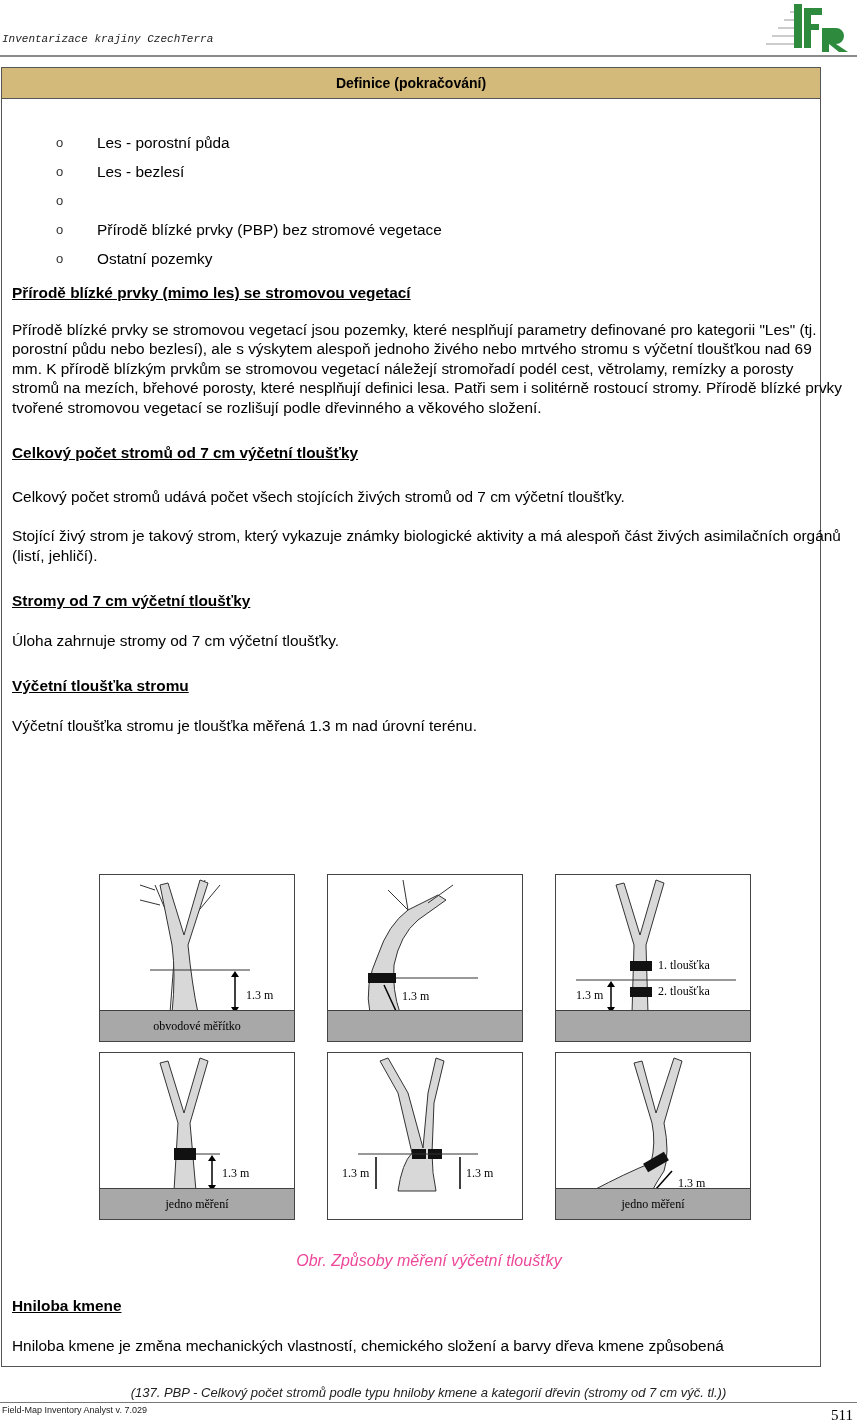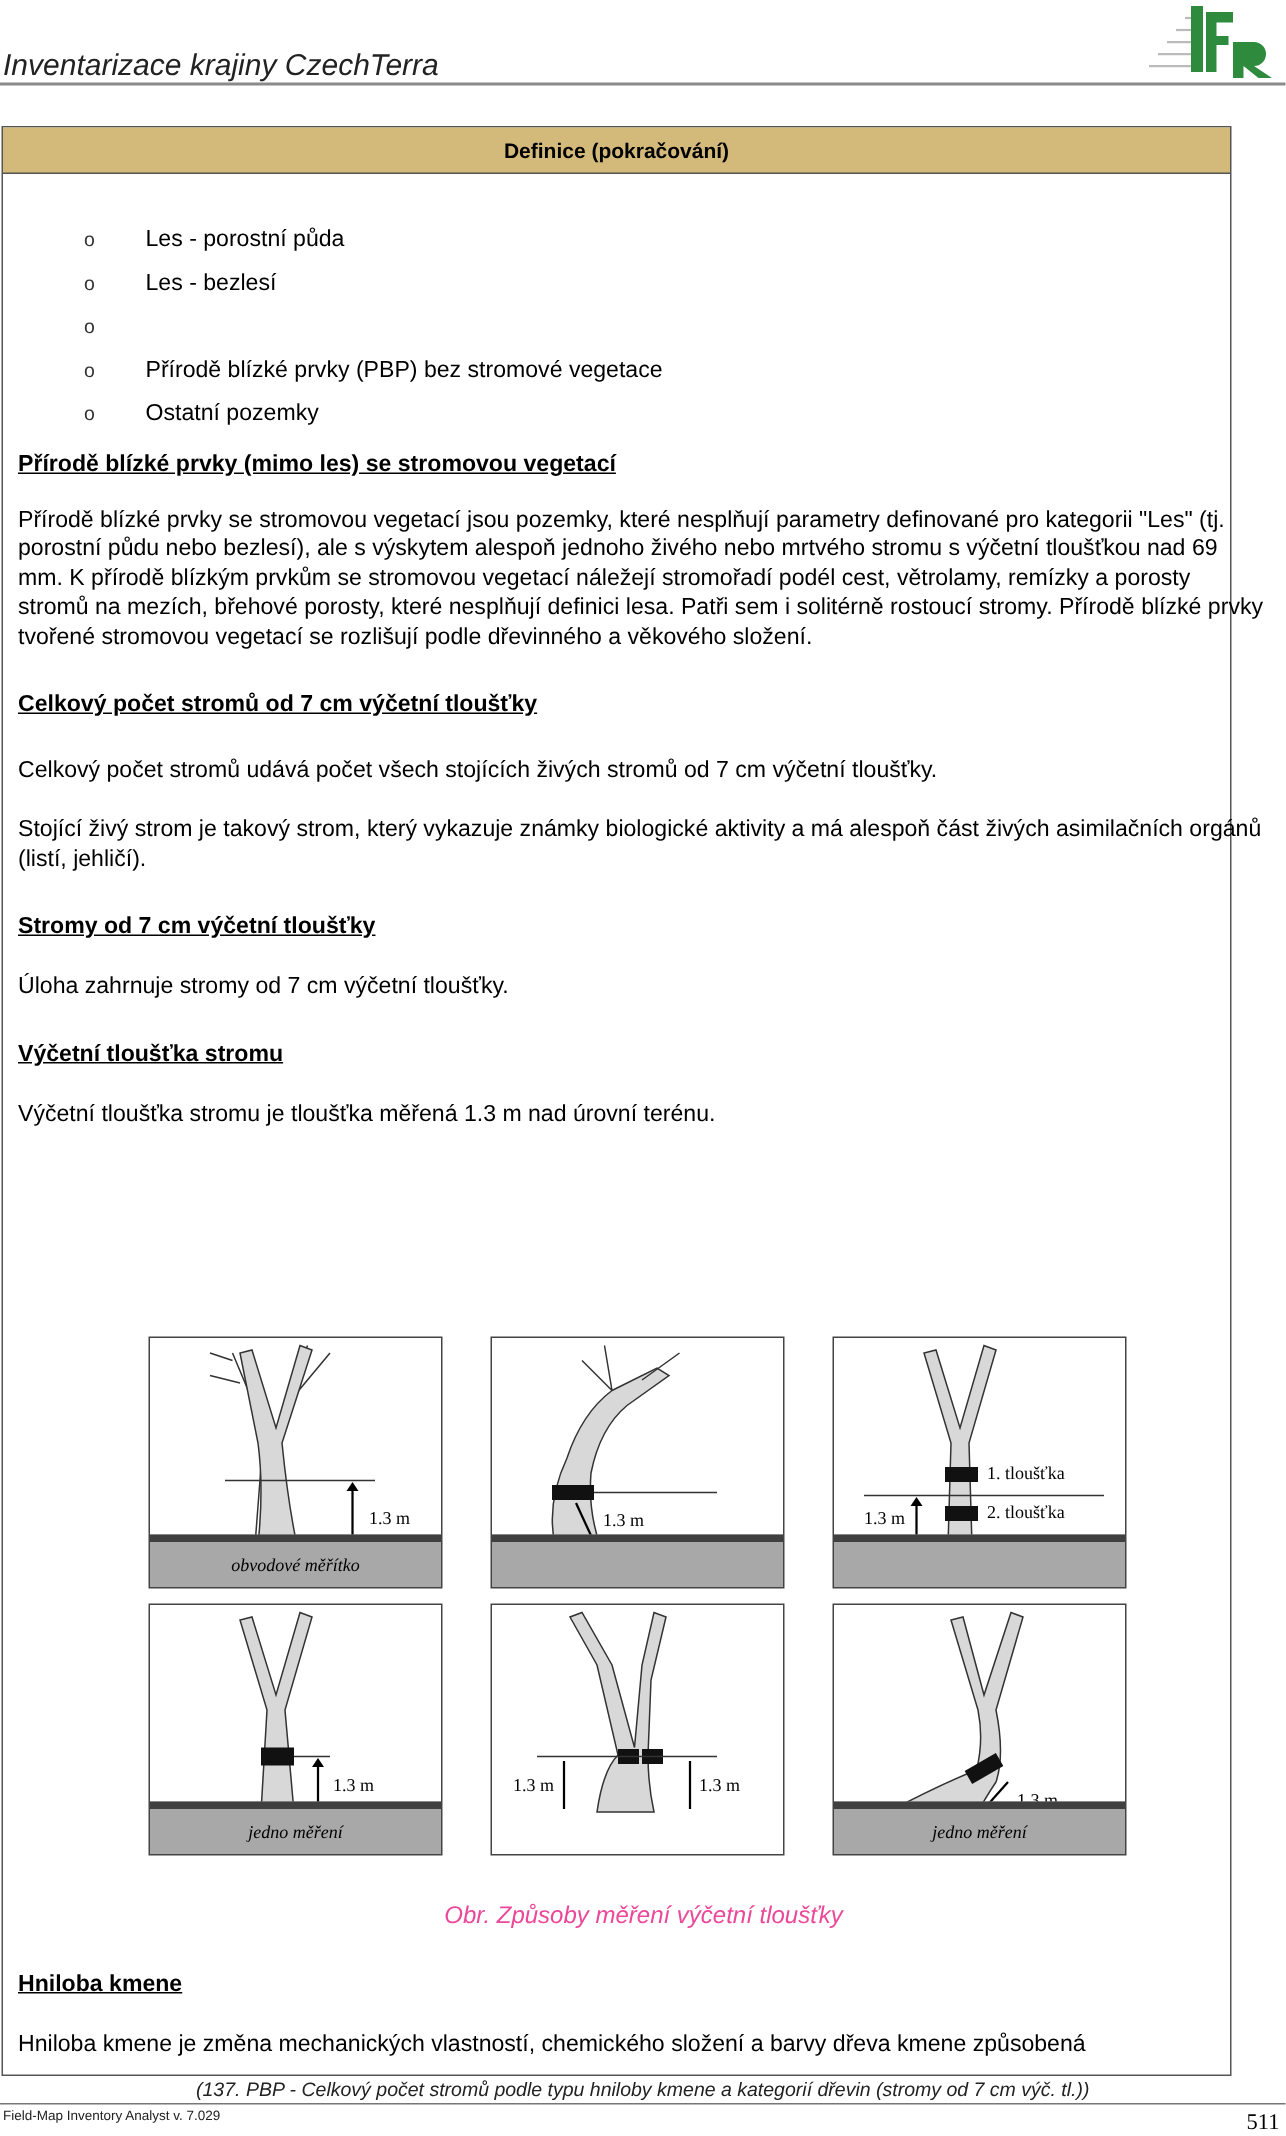--- a/index.html
+++ b/index.html
@@ -1,31 +1,31 @@
 <!DOCTYPE html>
 <html><head>
 <meta charset="utf-8">
 <style>
   html, body { margin: 0; padding: 0; background: #ffffff; }
   body { width: 857px; height: 1424px; position: relative; overflow: hidden; font-family: "Liberation Sans", sans-serif; color: #000; }
-  .doc-title { position: absolute; left: 2px; top: 33px; font-family: Liberation Sans, sans-serif; font-style: italic; font-size: 20px; color: #222; }
+  .doc-title { position: absolute; left: 2px; top: 33px; font-family: Liberation Mono, monospace; font-style: italic; font-size: 11px; color: #222; }
   .logo { position: absolute; left: 760px; top: 2px; width: 94px; height: 50px; }
   .header-rule { position: absolute; left: 0; top: 55px; width: 857px; height: 2px; background: #8a8a8a; }
-  .box { position: absolute; left: 1px; top: 84px; width: 820px; height: 1300px; border: 1px solid #555; box-sizing: border-box; }
+  .box { position: absolute; left: 1px; top: 67px; width: 820px; height: 1300px; border: 1px solid #555; box-sizing: border-box; }
   .box-header { height: 30px; background: #d3b97a; border-bottom: 1px solid #555; display: flex; align-items: center; justify-content: center; font-weight: bold; font-size: 14px; }
   .content { position: absolute; left: 10px; top: 52px; width: 830px; font-size: 15.4px; line-height: 19.5px; }
   .para { margin: 0; }
   .list { list-style: none; margin: 8px 0 0 0; padding: 0; }
   .list li { height: 29px; line-height: 29px; display: flex; }
   .bullet { width: 85px; padding-left: 44px; box-sizing: border-box; font-size: 13px; color: #333; }
   .heading { font-weight: bold; text-decoration: underline; margin: 0; }
   .figure { position: absolute; left: 97px; top: 806px; width: 650px; height: 352px; }
   .panel { position: absolute; width: 196px; height: 168px; border: 1px solid #444; box-sizing: border-box; background: #fff; overflow: hidden; }
   .panel svg { position: absolute; left: 0; top: 0; }
-  .ground { position: absolute; left: 0; bottom: 0; width: 100%; height: 30px; background: #a8a8a8; border-top: 5px solid #404040; font-family: "Liberation Serif", serif; font-size: 12px; display: flex; align-items: center; justify-content: center; font-style: italic; }
+  .ground { position: absolute; left: 0; bottom: 0; width: 100%; height: 30px; background: #a8a8a8; border-top: 1px solid #404040; font-family: "Liberation Serif", serif; font-size: 12px; display: flex; align-items: center; justify-content: center; }
   .caption { position: absolute; left: 0; top: 1184px; width: 854px; text-align: center; font-style: italic; font-size: 16px; color: #ec4899; }
   .footer-ref { position: absolute; left: 0; top: 1385px; width: 857px; text-align: center; font-family: Liberation Sans, sans-serif; font-style: italic; font-size: 13px; color: #222; }
   .footer-rule { position: absolute; left: 0; top: 1402px; width: 857px; height: 1px; background: #777; }
   .footer-app { position: absolute; left: 2px; top: 1405px; font-size: 9px; color: #222; }
   .page-num { position: absolute; right: 4px; top: 1407px; font-family: "Liberation Serif", serif; font-size: 15px; }
   .lbl { font-family: "Liberation Serif", serif; font-size: 12px; fill: #000; }
 </style>
 </head>
 <body>
 

